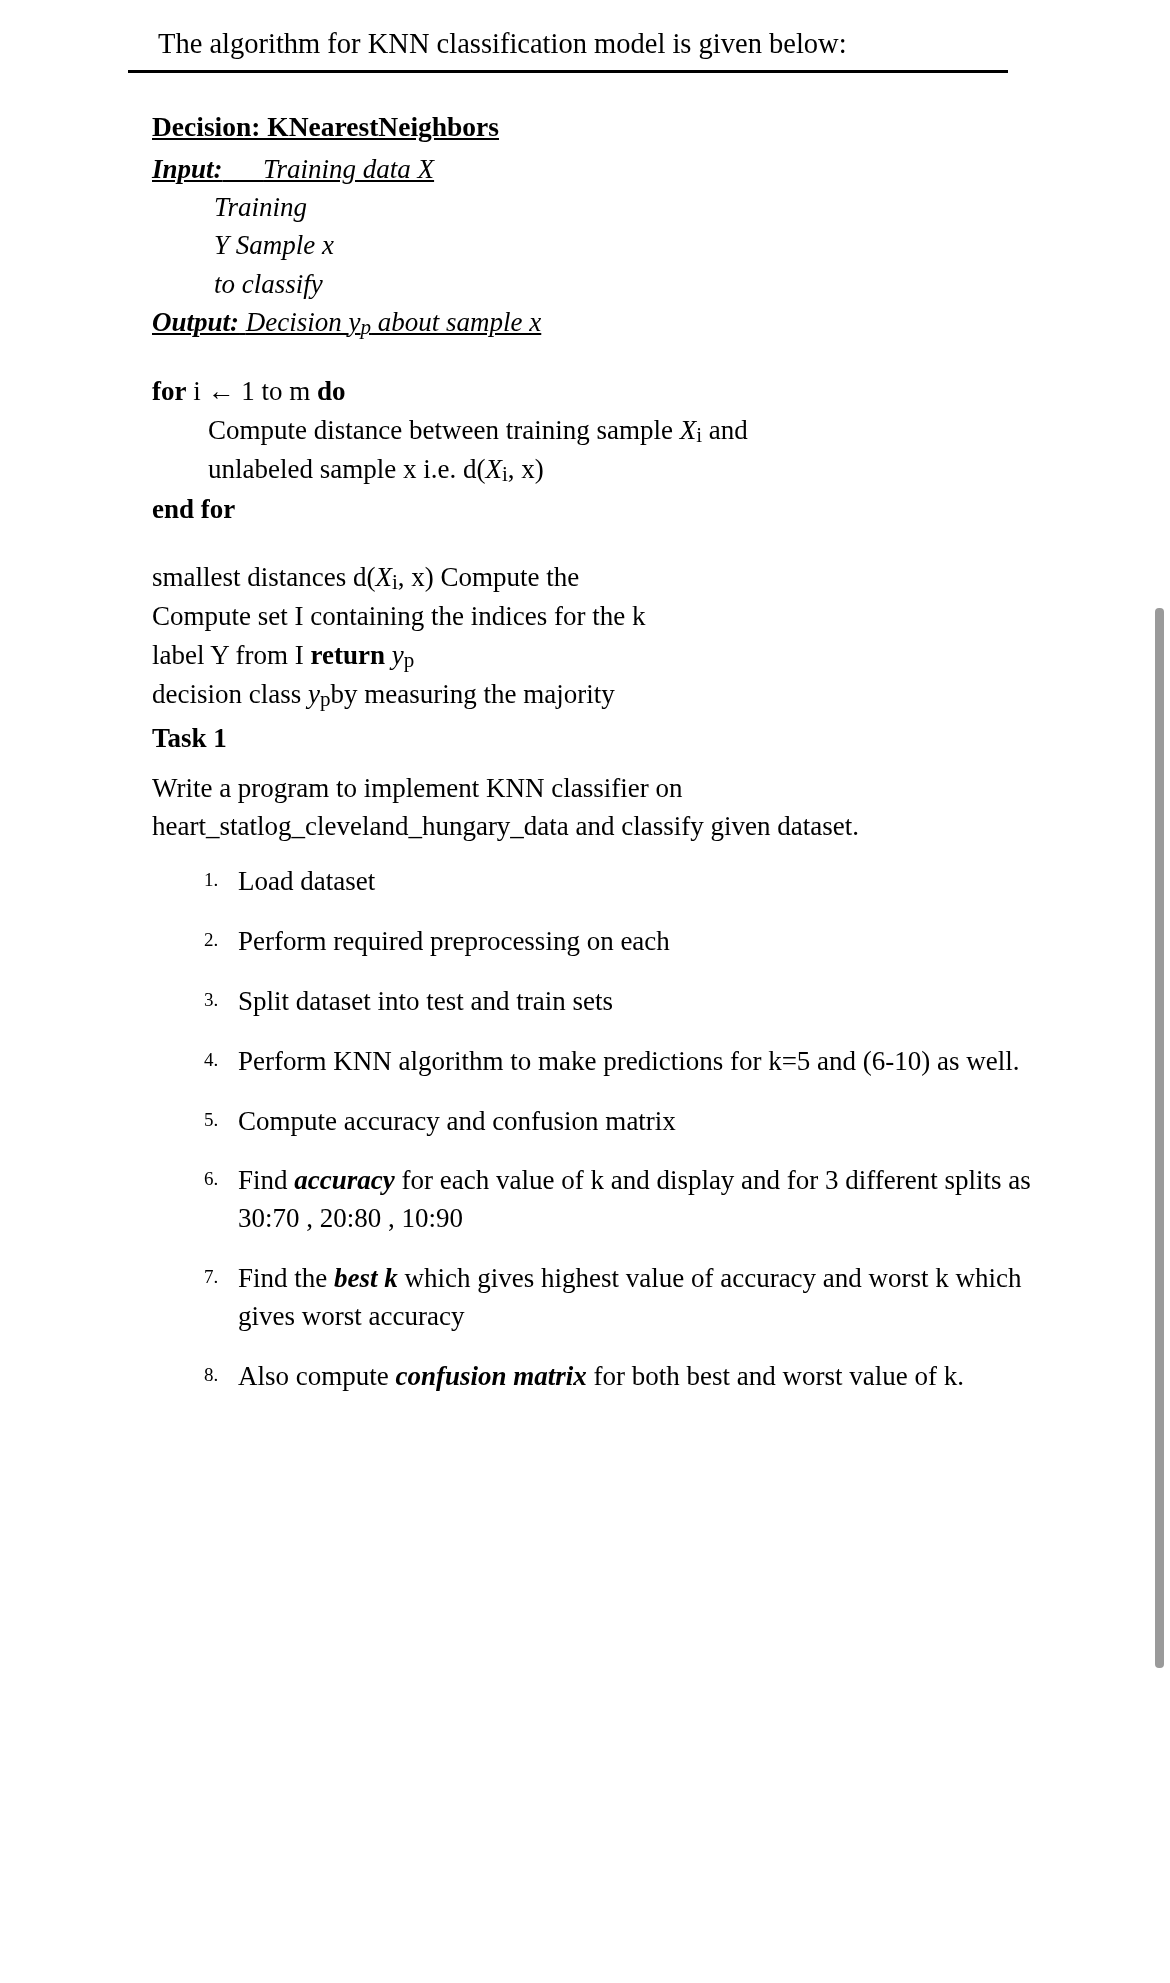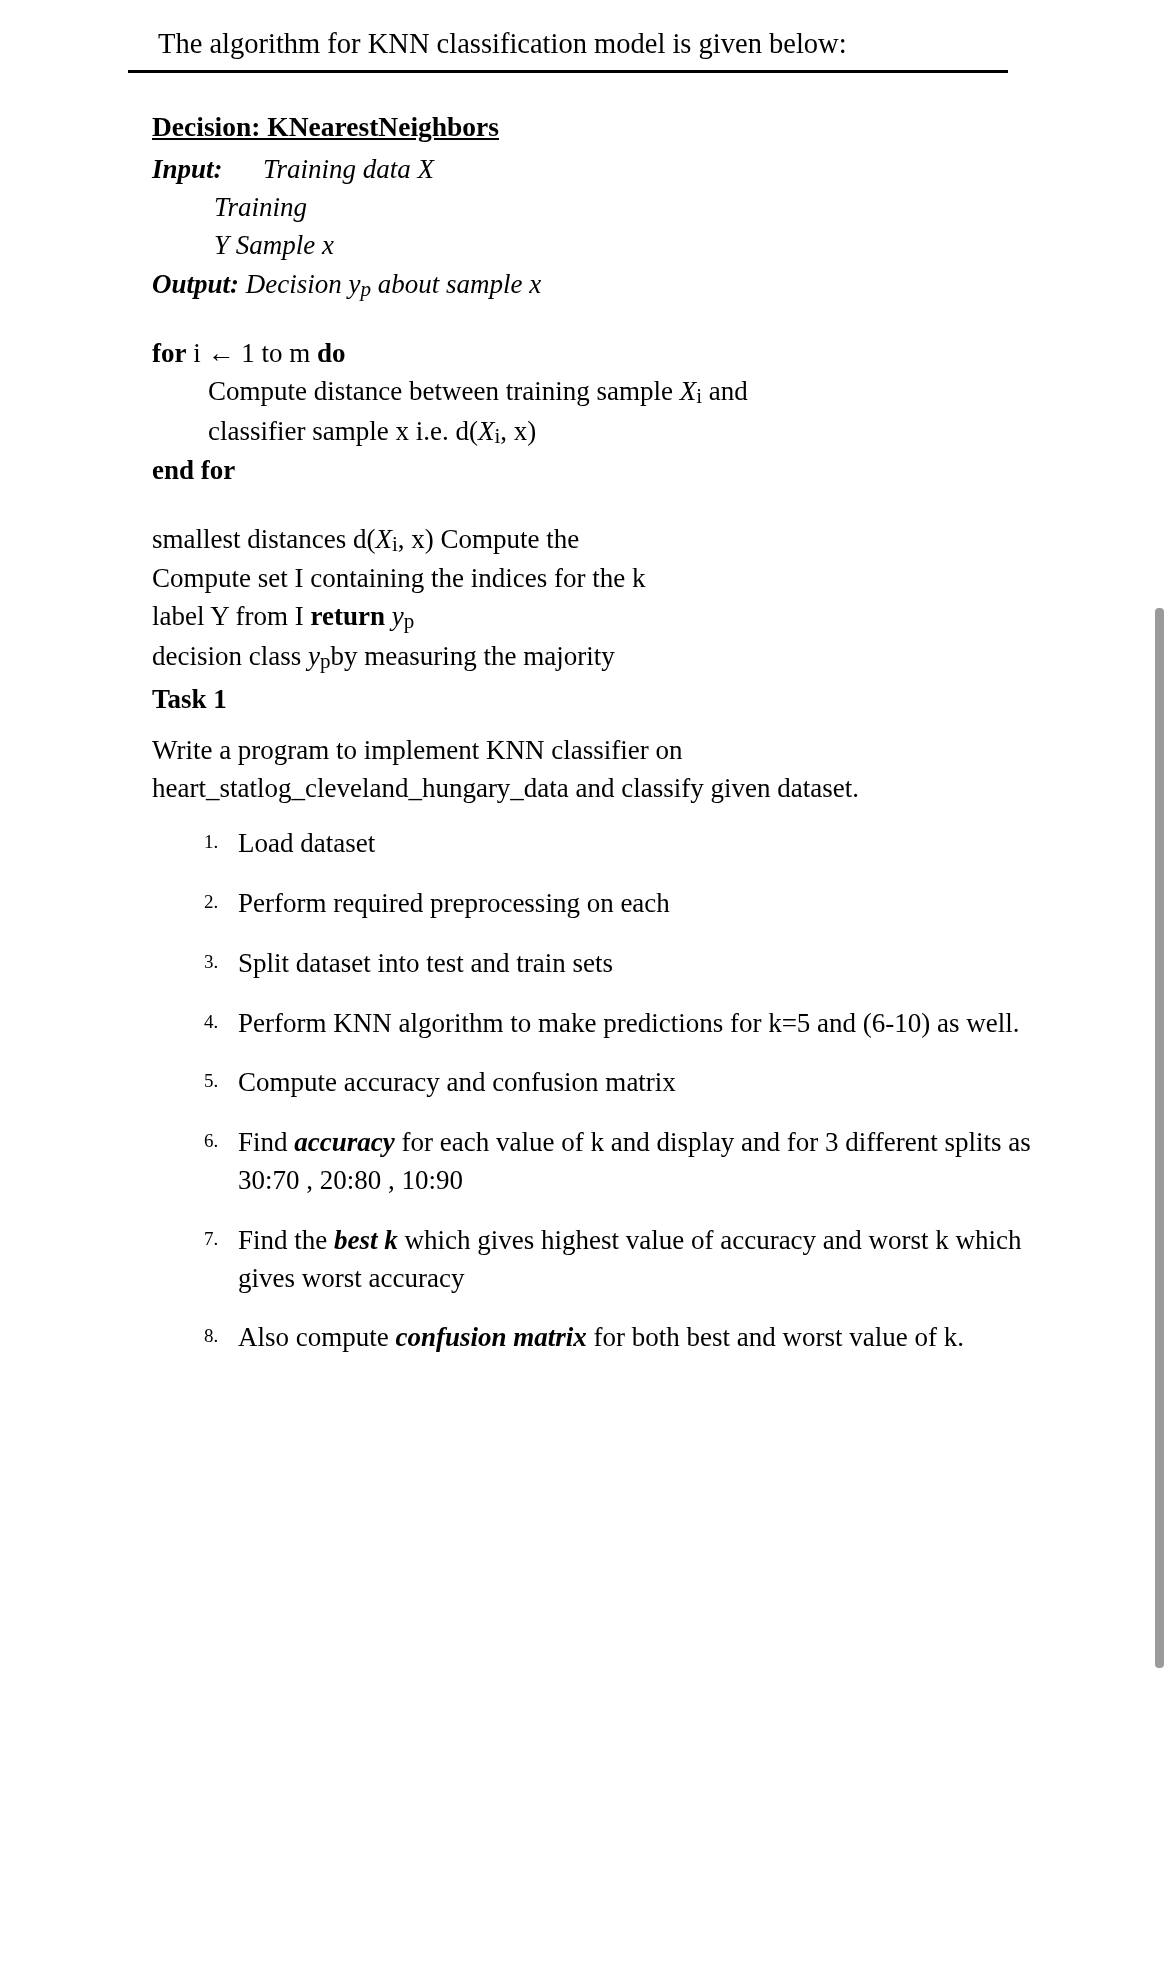--- a/index.html
+++ b/index.html
@@ -56,20 +56,21 @@
     font-weight: bold;
     text-decoration: underline;
     font-size: 27.5px;
     margin-bottom: 4px;
     display: block;
   }
 
   .io-row {
     display: block;
     white-space: pre;
+    text-decoration: underline;
   }
   .io-label {
     font-weight: bold;
     font-style: italic;
   }
   .io-value {
     font-style: italic;
   }
 
   .indent-1 {
@@ -147,30 +148,31 @@
   <div class="header-rule"></div>
 
   <div class="body-block">
 
     <span class="algo-title">Decision: KNearestNeighbors</span>
 
     <span class="io-row"><span class="io-label">Input:</span><span class="io-value">      <span>Training data X</span></span></span>
 
     <span class="indent-1">Training</span>
     <span class="indent-1">Y Sample x</span>
+    <span class="indent-1">to classify</span>
 
     <span class="io-row"><span class="io-label">Output:</span><span class="io-value"> <span>Decision </span><span class="ital">y</span><span class="sub">p</span><span> about sample x</span></span></span>
 
     <div class="spacer-md"></div>
 
     <span class="for-line"><span class="kw">for</span><span> i ← 1 to m </span><span class="kw">do</span></span>
 
     <span class="for-body"><span>Compute distance between training sample </span><span class="ital">X</span><span class="sub">i</span><span> and</span></span>
 
-    <span class="for-body"><span>classifier sample x i.e. d(</span><span class="ital">X</span><span class="sub">i</span><span>, x)</span></span>
+    <span class="for-body"><span>unlabeled sample x i.e. d(</span><span class="ital">X</span><span class="sub">i</span><span>, x)</span></span>
 
     <span class="end-for">end for</span>
 
     <div class="spacer-md"></div>
 
     <span class="para"><span>smallest distances d(</span><span class="ital">X</span><span class="sub">i</span><span>, x) Compute the</span></span>
 
     <span class="para">Compute set I containing the indices for the k</span>
 
     <span class="para"><span>label Y from I </span><span class="kw">return</span><span class="ital"> y</span><span class="sub">p</span></span>

